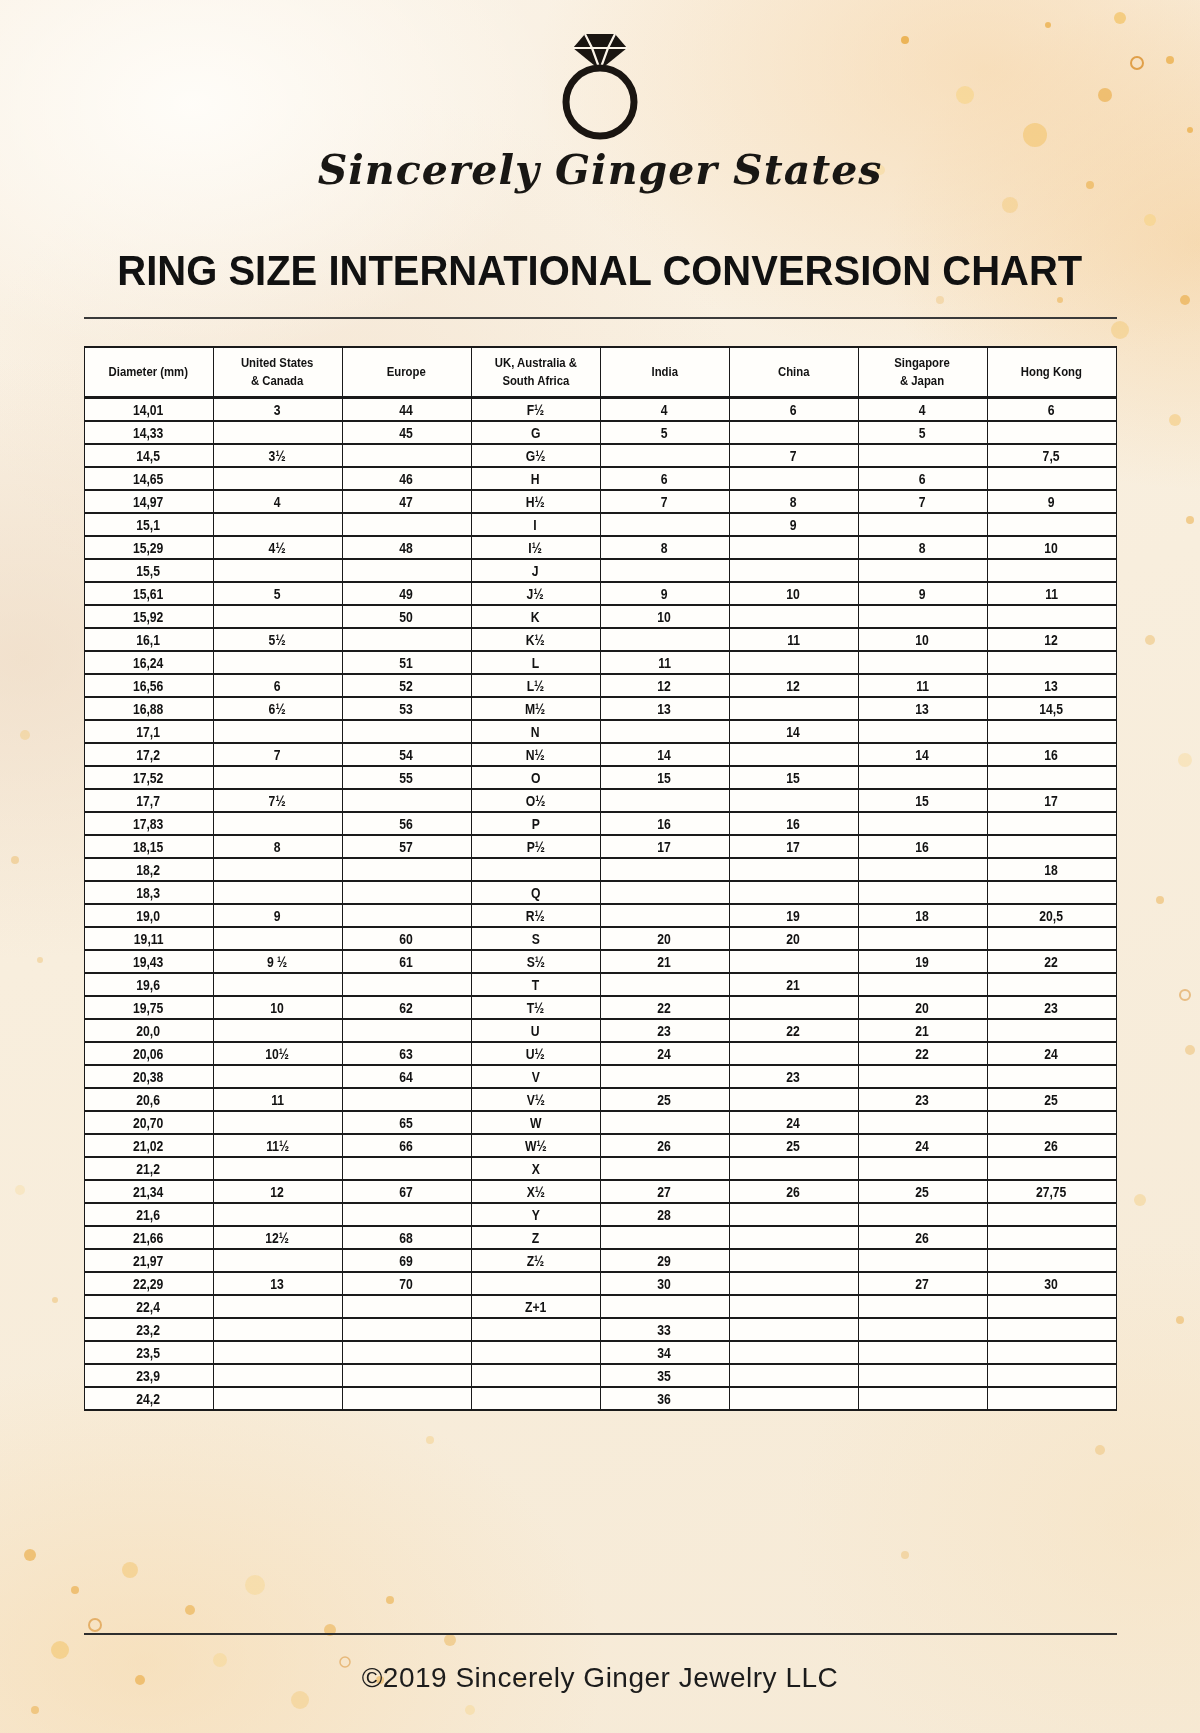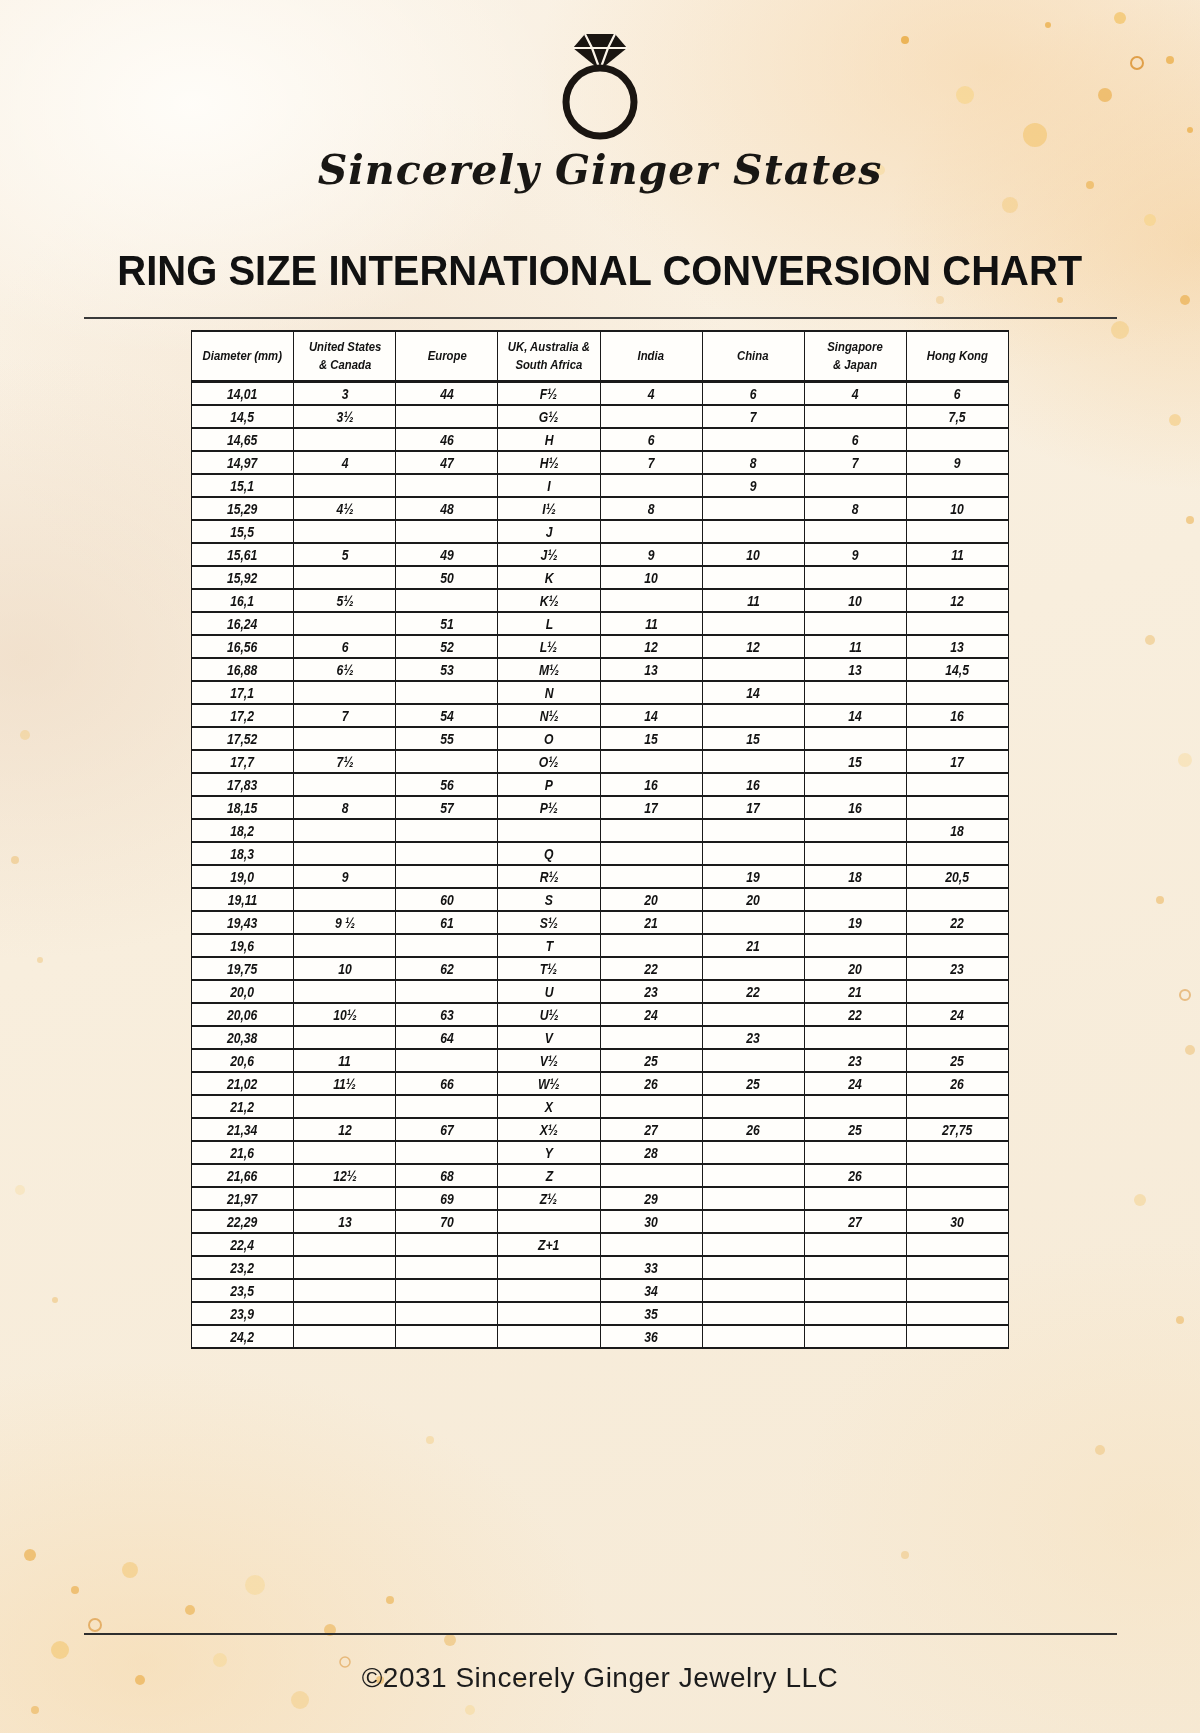--- a/index.html
+++ b/index.html
@@ -33,21 +33,21 @@
     margin:52px auto 0;
     width:fit-content;
     font-size:43px;font-weight:700;color:#111;
     letter-spacing:0px;white-space:nowrap;
     transform:scaleX(.93);transform-origin:center;
   }
   .title-rule{
     width:1033px;margin:22px auto 0;
     border:none;border-top:2.5px solid #3a3a3a;height:0;
   }
-  .table-wrap{width:818px;margin:11px auto 0;font-style:italic;}
+  .table-wrap{width:1033px;margin:27px auto 0;}
   table.conv{
     width:100%;table-layout:fixed;border-collapse:collapse;
     background:transparent;
   }
   .conv th,.conv td{
     background:#fffefb;
     border:1px solid #1a1a1a;
     border-top-width:2px;border-bottom-width:2px;
     text-align:center;vertical-align:middle;
     padding:0;color:#121212;overflow:hidden;
@@ -162,20 +162,30 @@
             <td><span class="cn">14,01</span></td>
             <td><span class="cn">3</span></td>
             <td><span class="cn">44</span></td>
             <td><span class="cn">F½</span></td>
             <td><span class="cn">4</span></td>
             <td><span class="cn">6</span></td>
             <td><span class="cn">4</span></td>
             <td><span class="cn">6</span></td>
           </tr>
           <tr>
+            <td><span class="cn">14,33</span></td>
+            <td><span class="cn"></span></td>
+            <td><span class="cn">45</span></td>
+            <td><span class="cn">G</span></td>
+            <td><span class="cn">5</span></td>
+            <td><span class="cn"></span></td>
+            <td><span class="cn">5</span></td>
+            <td><span class="cn"></span></td>
+          </tr>
+          <tr>
             <td><span class="cn">14,5</span></td>
             <td><span class="cn">3½</span></td>
             <td><span class="cn"></span></td>
             <td><span class="cn">G½</span></td>
             <td><span class="cn"></span></td>
             <td><span class="cn">7</span></td>
             <td><span class="cn"></span></td>
             <td><span class="cn">7,5</span></td>
           </tr>
           <tr>
@@ -452,20 +462,30 @@
             <td><span class="cn">20,6</span></td>
             <td><span class="cn">11</span></td>
             <td><span class="cn"></span></td>
             <td><span class="cn">V½</span></td>
             <td><span class="cn">25</span></td>
             <td><span class="cn"></span></td>
             <td><span class="cn">23</span></td>
             <td><span class="cn">25</span></td>
           </tr>
           <tr>
+            <td><span class="cn">20,70</span></td>
+            <td><span class="cn"></span></td>
+            <td><span class="cn">65</span></td>
+            <td><span class="cn">W</span></td>
+            <td><span class="cn"></span></td>
+            <td><span class="cn">24</span></td>
+            <td><span class="cn"></span></td>
+            <td><span class="cn"></span></td>
+          </tr>
+          <tr>
             <td><span class="cn">21,02</span></td>
             <td><span class="cn">11½</span></td>
             <td><span class="cn">66</span></td>
             <td><span class="cn">W½</span></td>
             <td><span class="cn">26</span></td>
             <td><span class="cn">25</span></td>
             <td><span class="cn">24</span></td>
             <td><span class="cn">26</span></td>
           </tr>
           <tr>
@@ -576,15 +596,15 @@
             <td><span class="cn">36</span></td>
             <td><span class="cn"></span></td>
             <td><span class="cn"></span></td>
             <td><span class="cn"></span></td>
           </tr>
         </tbody>
     </table>
   </div>
 
   <hr class="footer-rule">
-  <div class="footer-text">©2031 Sincerely Ginger Jewelry LLC</div>
+  <div class="footer-text">©2019 Sincerely Ginger Jewelry LLC</div>
 
 </div>
 
 </body></html>

